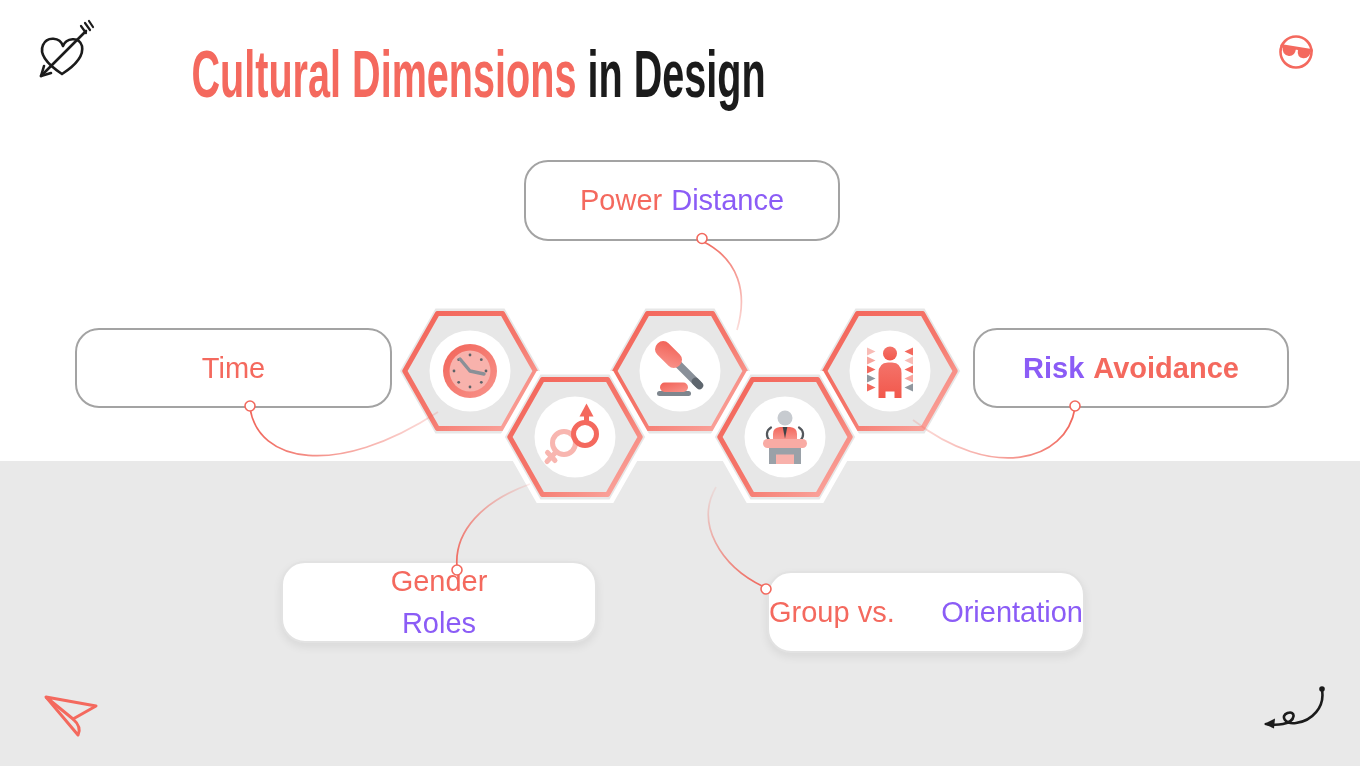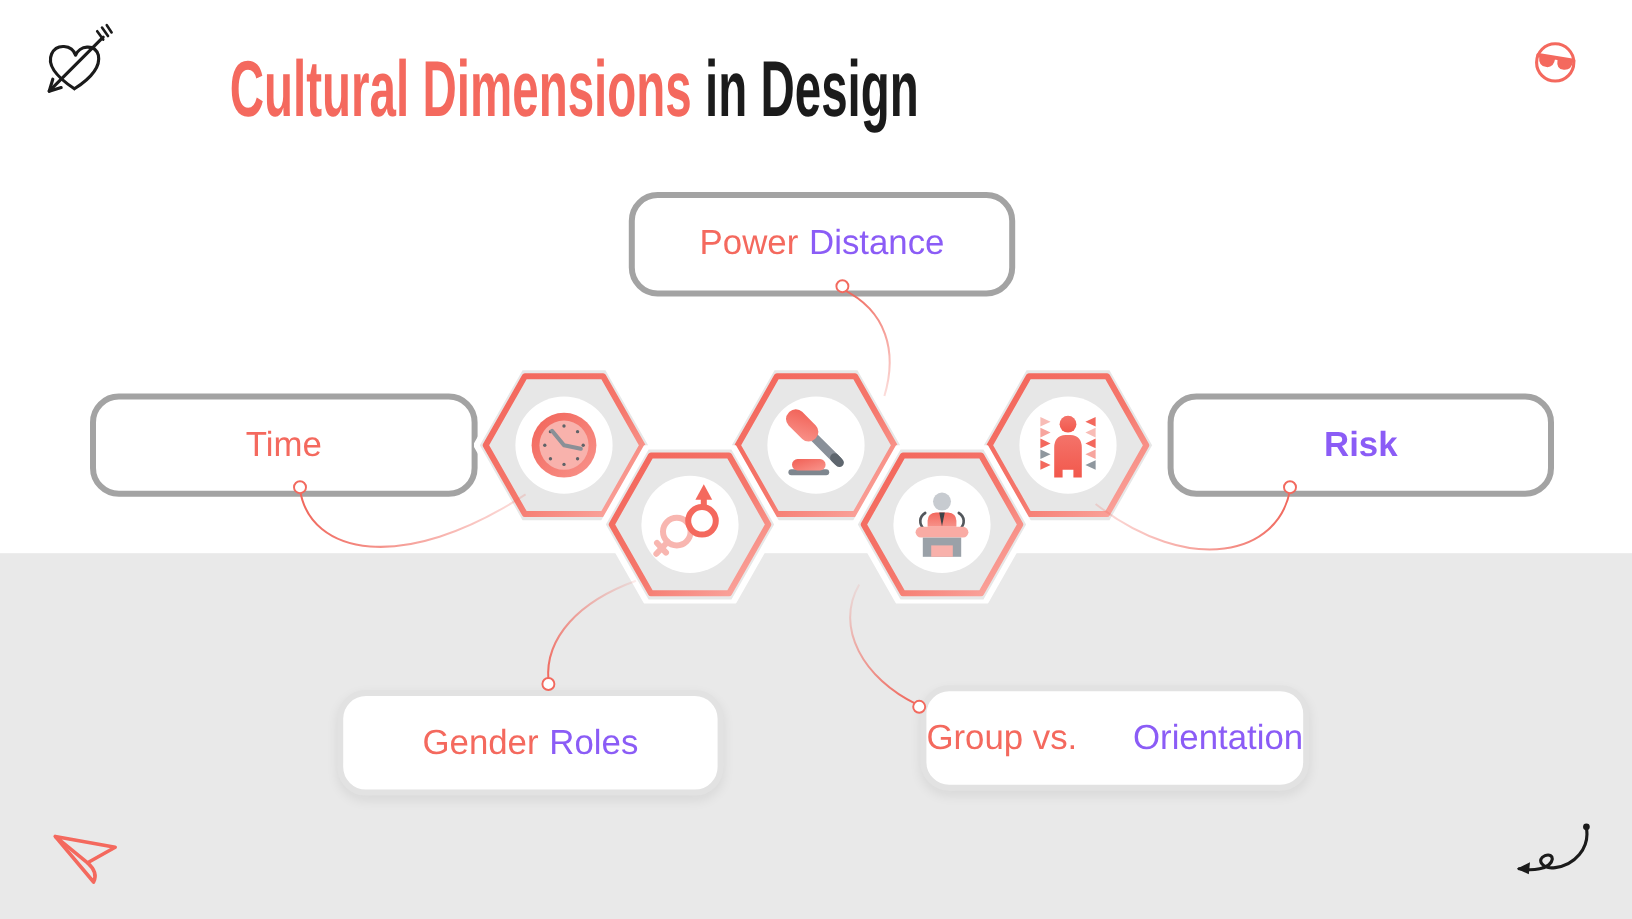--- a/index.html
+++ b/index.html
@@ -8,21 +8,21 @@
     font-family:"Liberation Sans", sans-serif;
   }
   .band{position:absolute;left:0;top:461px;width:1360px;height:305px;background:#E9E9E9;}
   .title-wrap{position:absolute;top:36px;left:0;width:1360px;text-align:left;}
   .title{
     display:inline-block;transform:scaleX(0.60);transform-origin:50% 50%;
     font-size:66px;font-weight:700;letter-spacing:0px;color:#1b1b1b;white-space:nowrap;
   }
   .title .accent{color:#F4695E;}
   .card{
-    position:absolute;background:#ffffff;border:5px solid #a3a3a3;border-radius:24px;
+    position:absolute;background:#ffffff;border:2px solid #a3a3a3;border-radius:24px;
     display:flex;align-items:center;justify-content:center;gap:9px;
     font-size:29px;color:#1c1c1c;white-space:nowrap;
   }
   .card .accent{color:#F4695E;}
   .card .plain{color:#8b5cf6;}
   .card.on-gray{border-color:#E2E2E2;box-shadow:0 4px 10px rgba(0,0,0,0.07);}
   .hex{position:absolute;width:150px;height:132px;}
   .doodle{position:absolute;}
   .overlay{position:absolute;left:0;top:0;pointer-events:none;}
 </style>
@@ -69,23 +69,24 @@
   <span class="accent">Power</span>
   <span class="plain">Distance</span>
 </div>
 
 <div class="card" style="left:75px;top:328px;width:313px;height:76px;">
   <span class="accent">Time</span>
 </div>
 
 <div class="card" style="left:973px;top:328px;width:312px;height:76px;font-weight:bold;">
   <span class="plain">Risk</span>
-</div>
-
-<div class="card on-gray" style="left:281px;top:575px;width:312px;height:78px;">
+  <span class="accent">Avoidance</span>
+</div>
+
+<div class="card on-gray" style="left:281px;top:561px;width:312px;height:78px;flex-direction:column;">
   <span class="accent">Gender</span>
   <span class="plain">Roles</span>
 </div>
 
 <div class="card on-gray" style="left:767px;top:571px;width:314px;height:78px;justify-content:space-between;">
   <span class="accent">Group vs.</span>
   <span class="plain">Orientation</span>
 </div>
 
 <svg class="hex" style="left:395px;top:305px;" viewBox="0 0 150 132">

